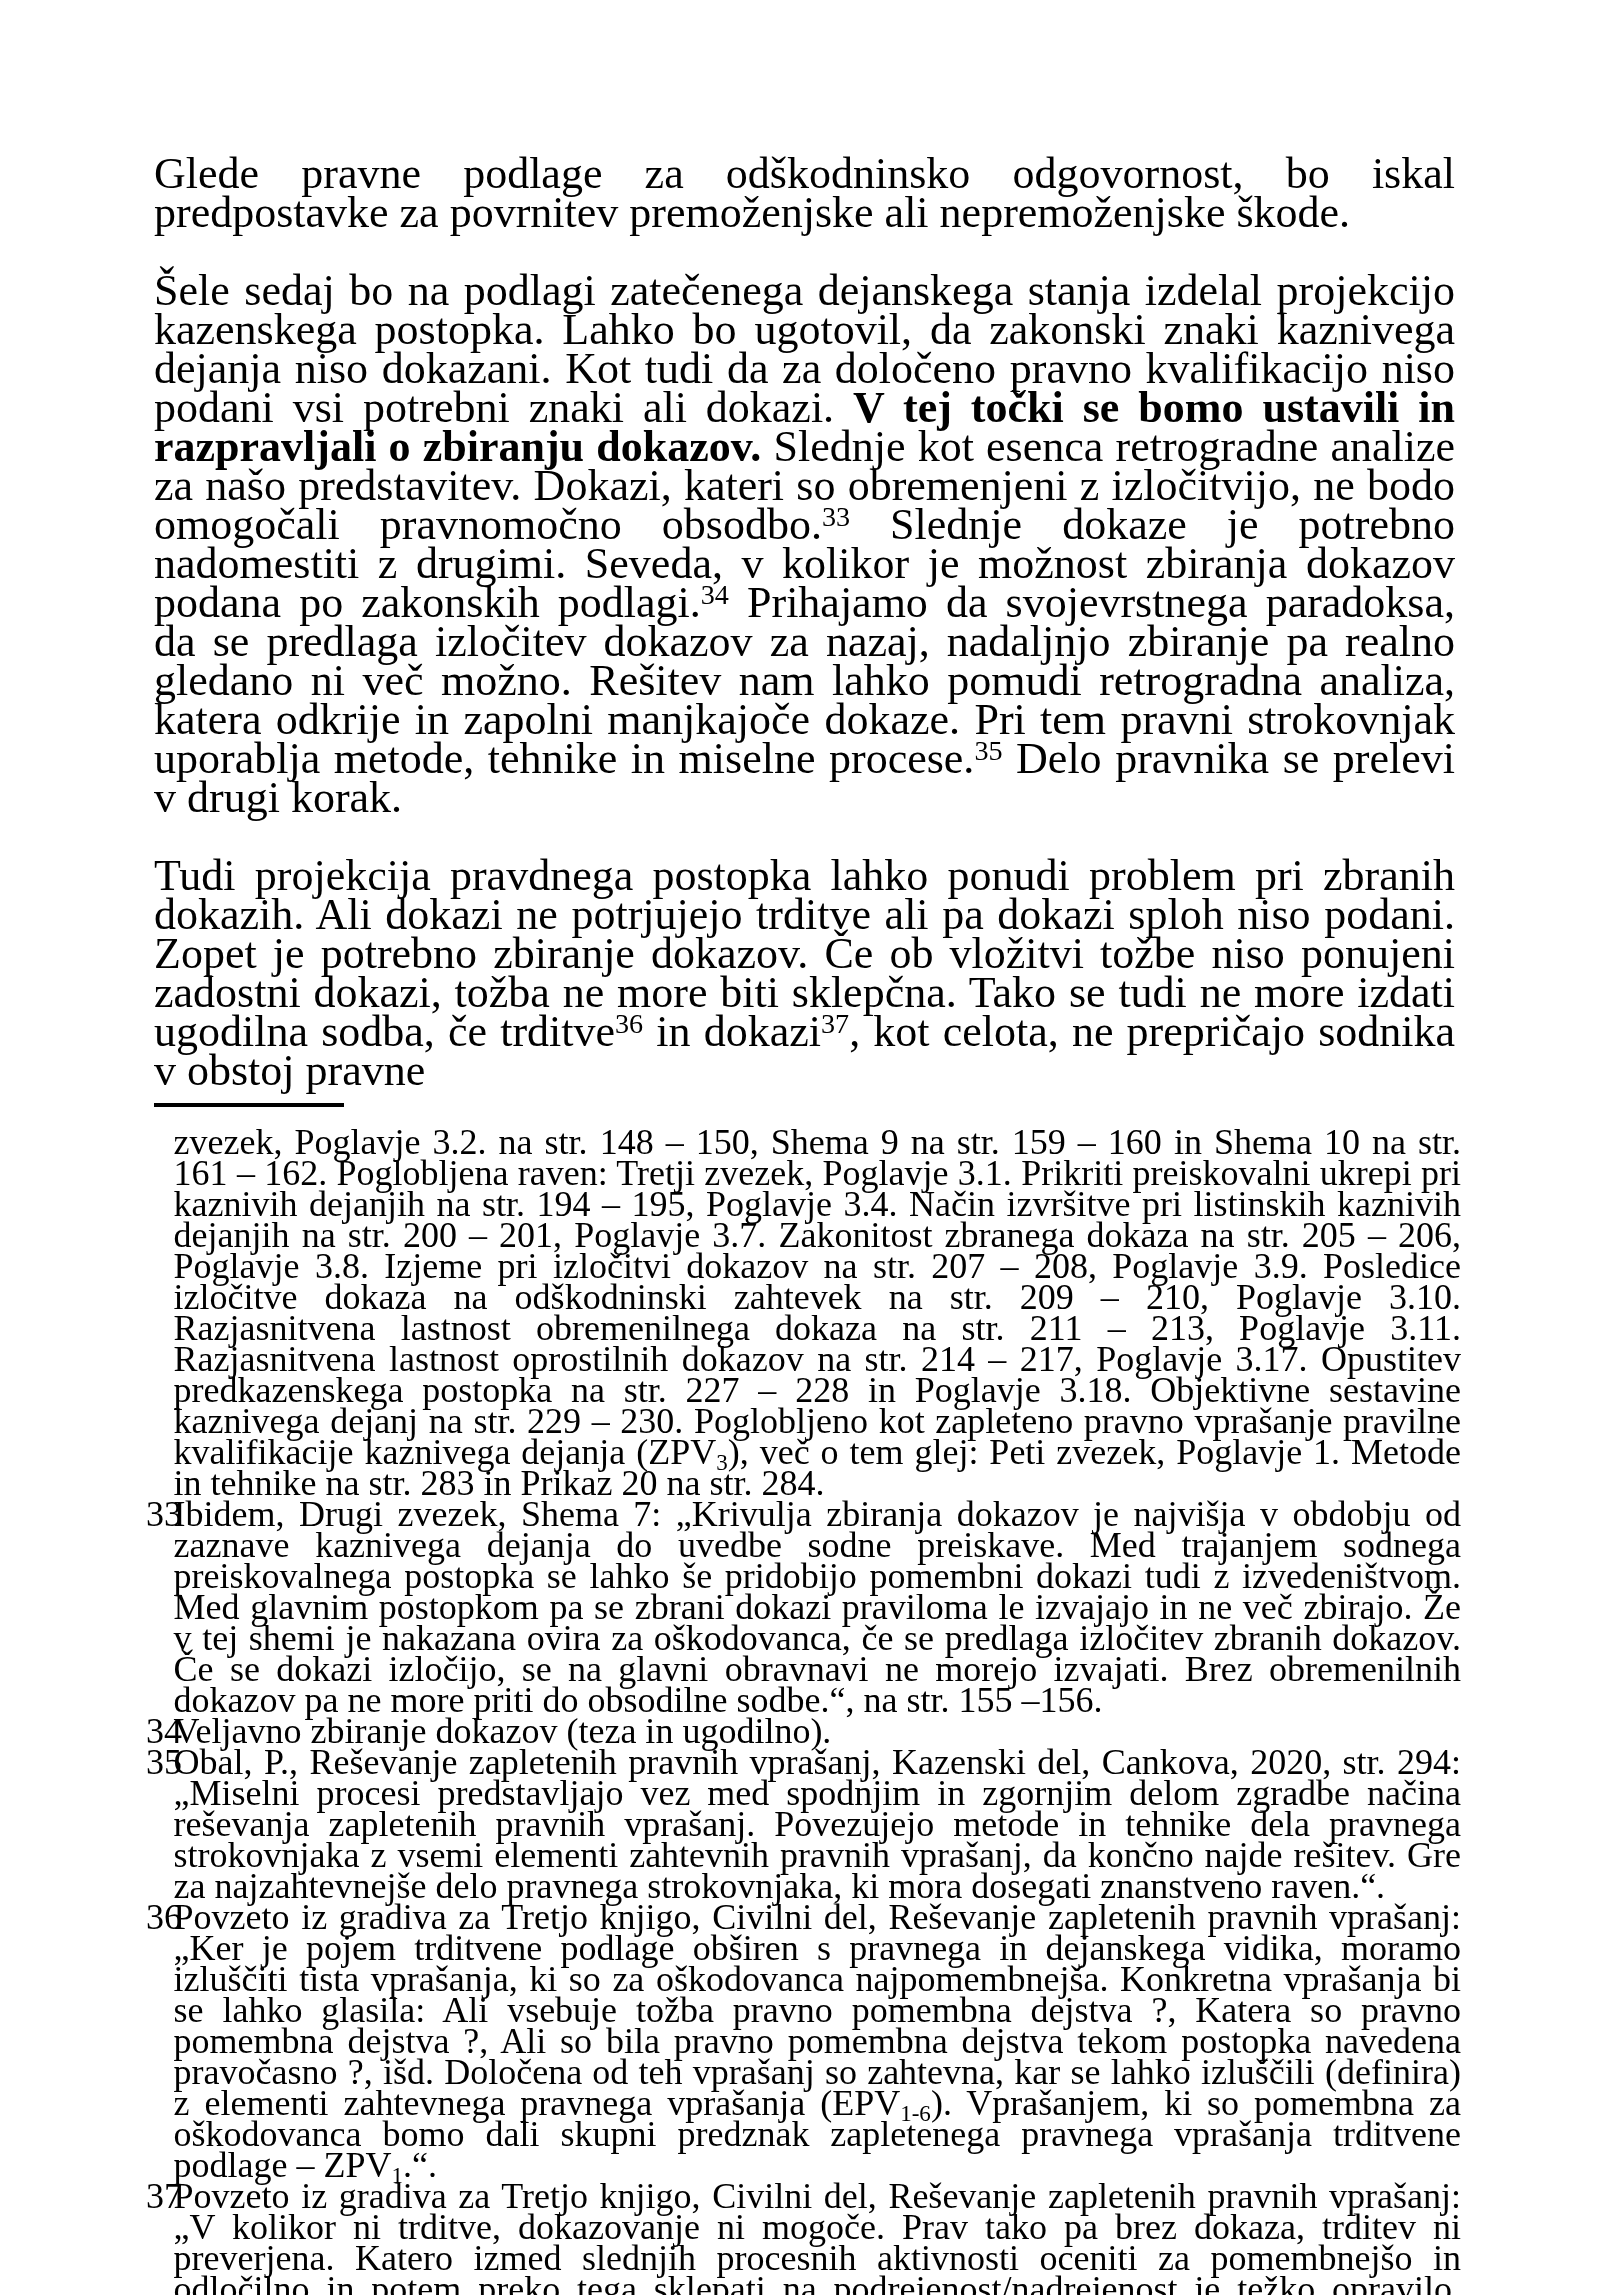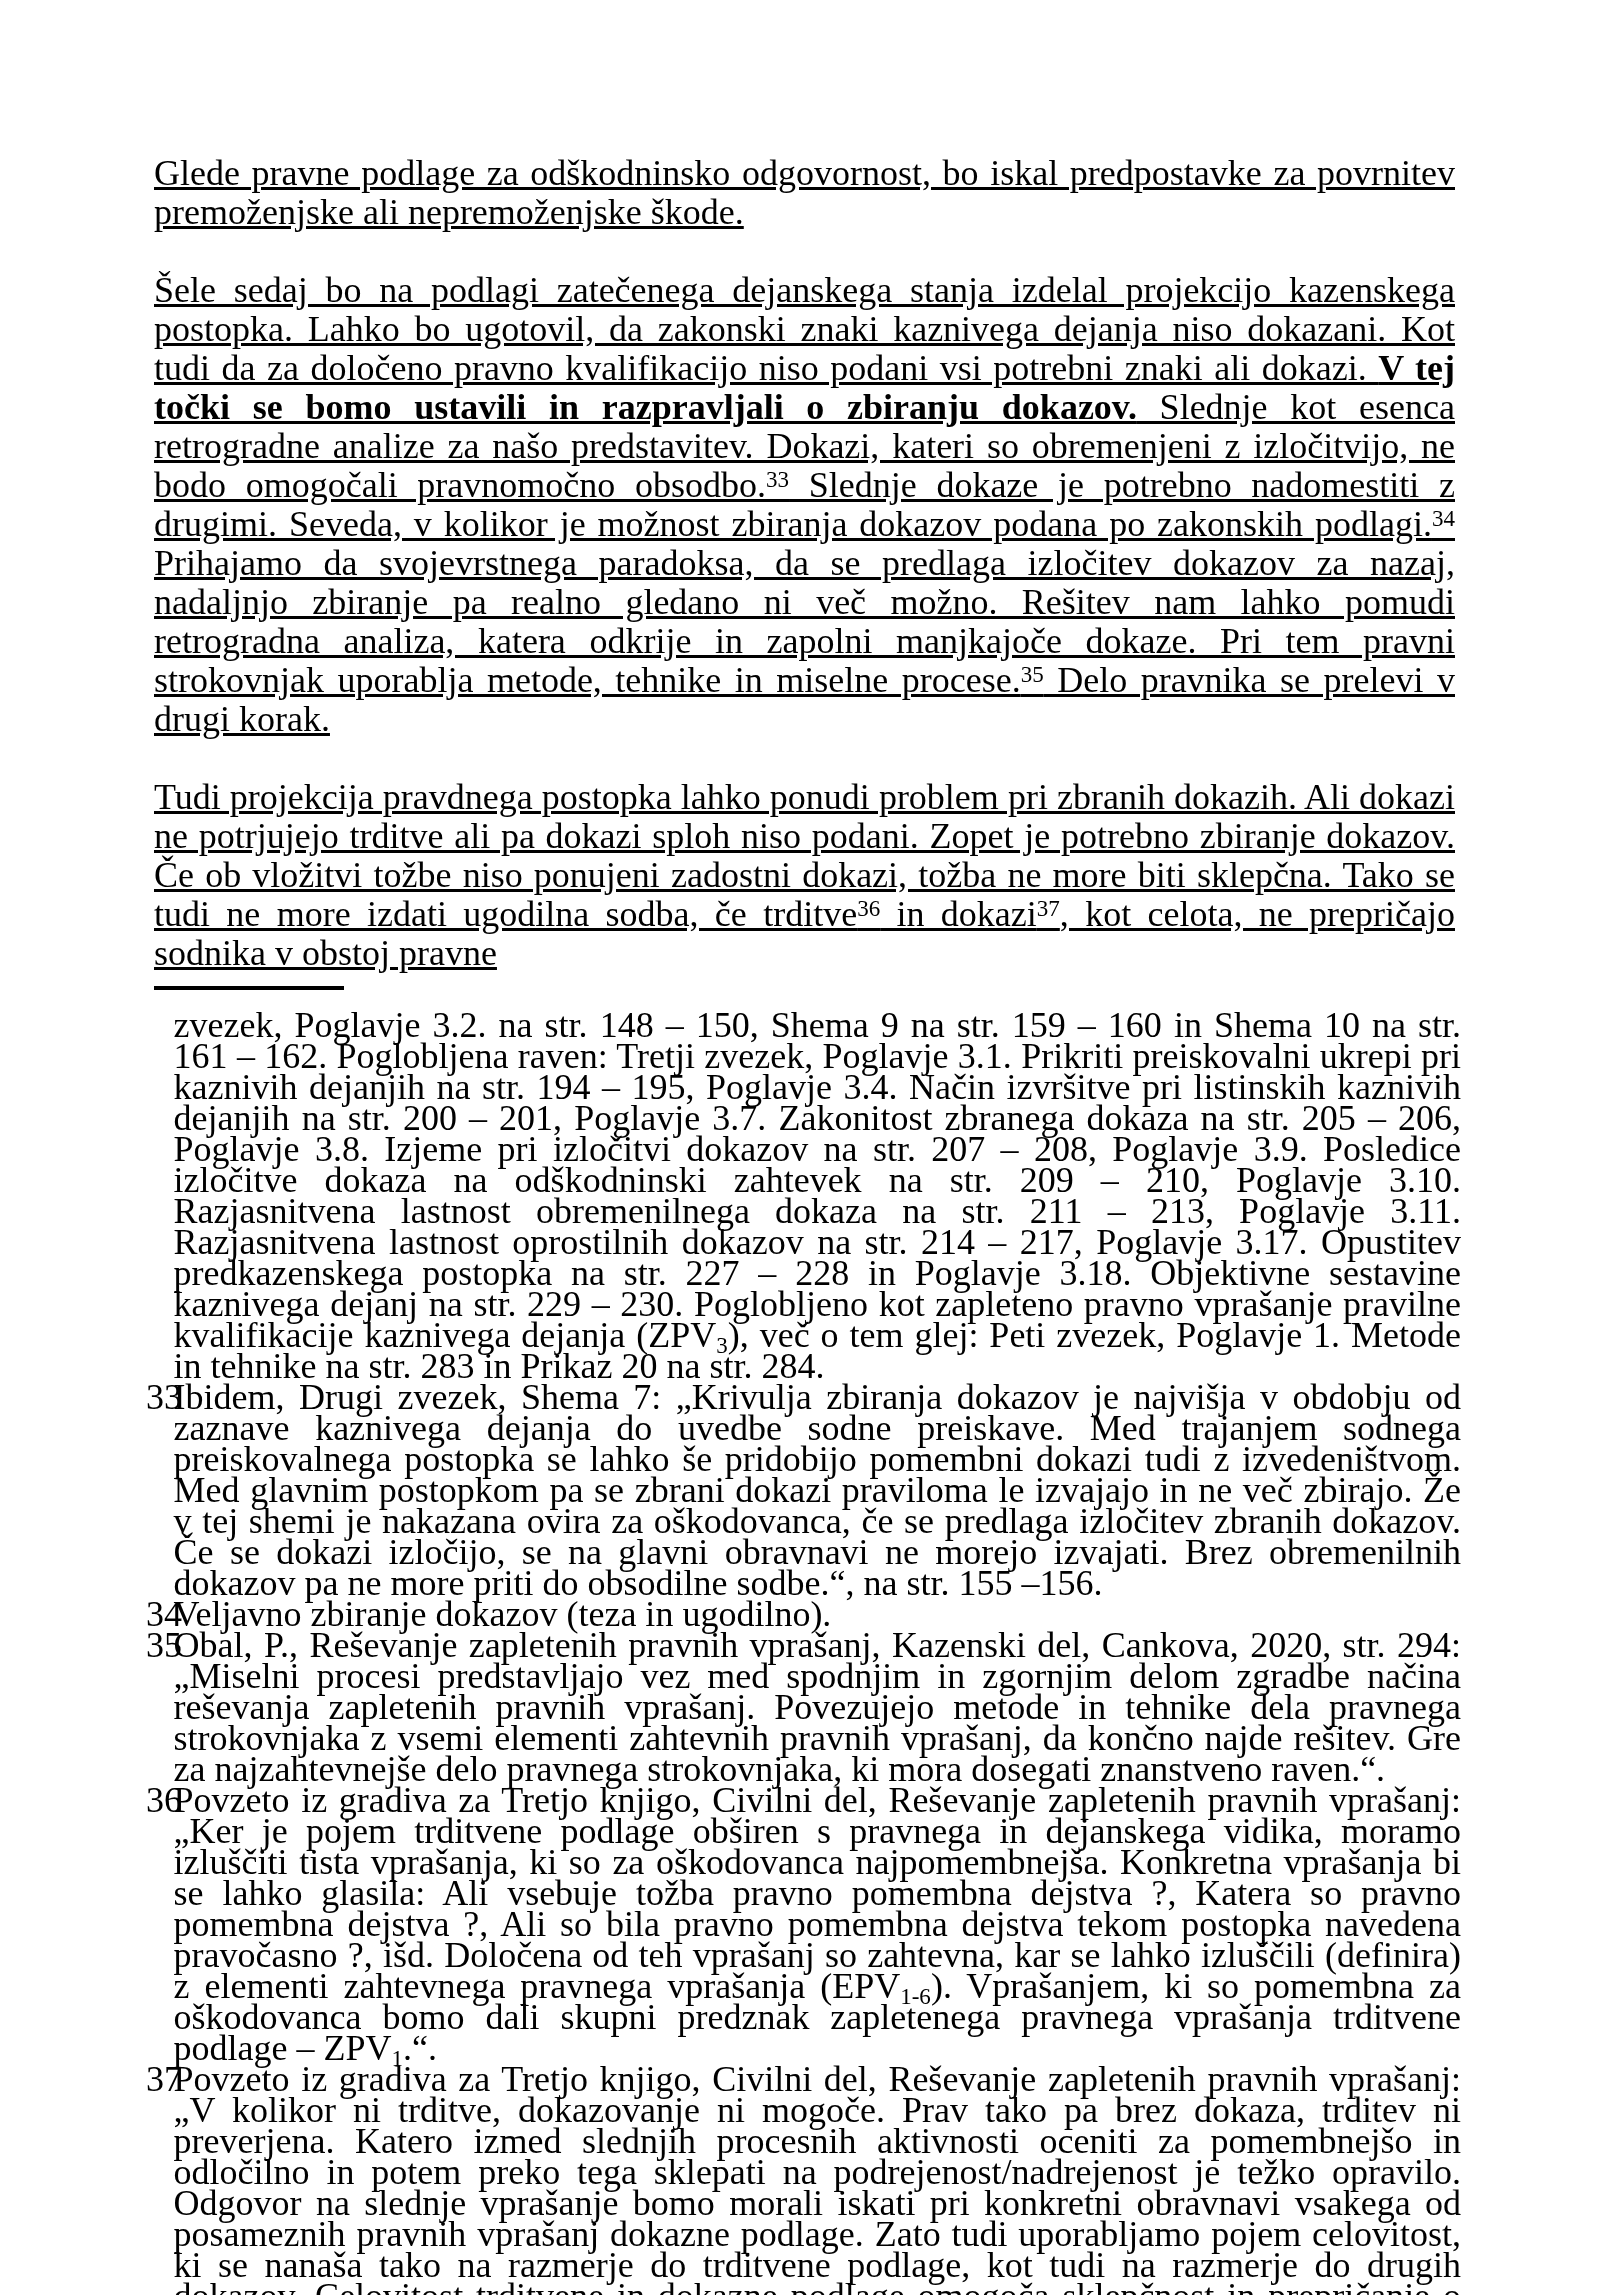--- a/index.html
+++ b/index.html
@@ -12,25 +12,24 @@
     width: 1622px;
     height: 2295px;
     background: #ffffff;
     box-sizing: border-box;
     padding: 154px 161px 0 154px;
     font-family: "Liberation Serif", "DejaVu Serif", serif;
     color: #000000;
     overflow: hidden;
   }
   .body-para {
-    font-size: 36px;
+    font-size: 44px;
     line-height: 39px;
     text-align: justify;
     margin: 0 6px 39px 0;
-    text-decoration: underline;
   }
   #body-paragraphs .body-para:last-child {
     margin-bottom: 0;
   }
   .bold { font-weight: bold; }
   sup, sub {
     font-size: 0.64em;
     line-height: 0;
     vertical-align: baseline;
     position: relative;

